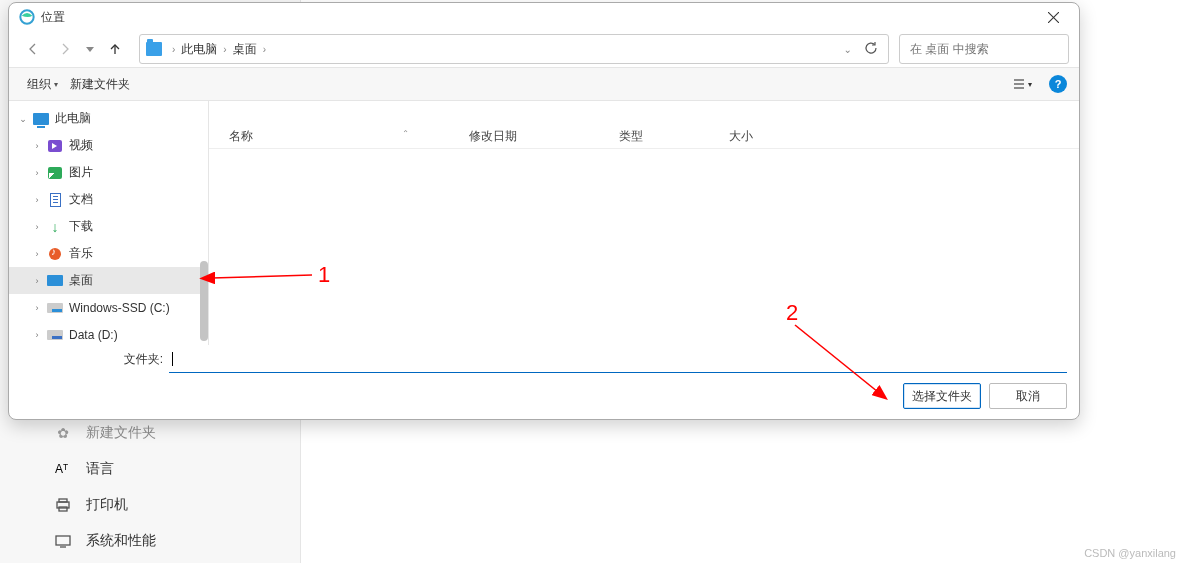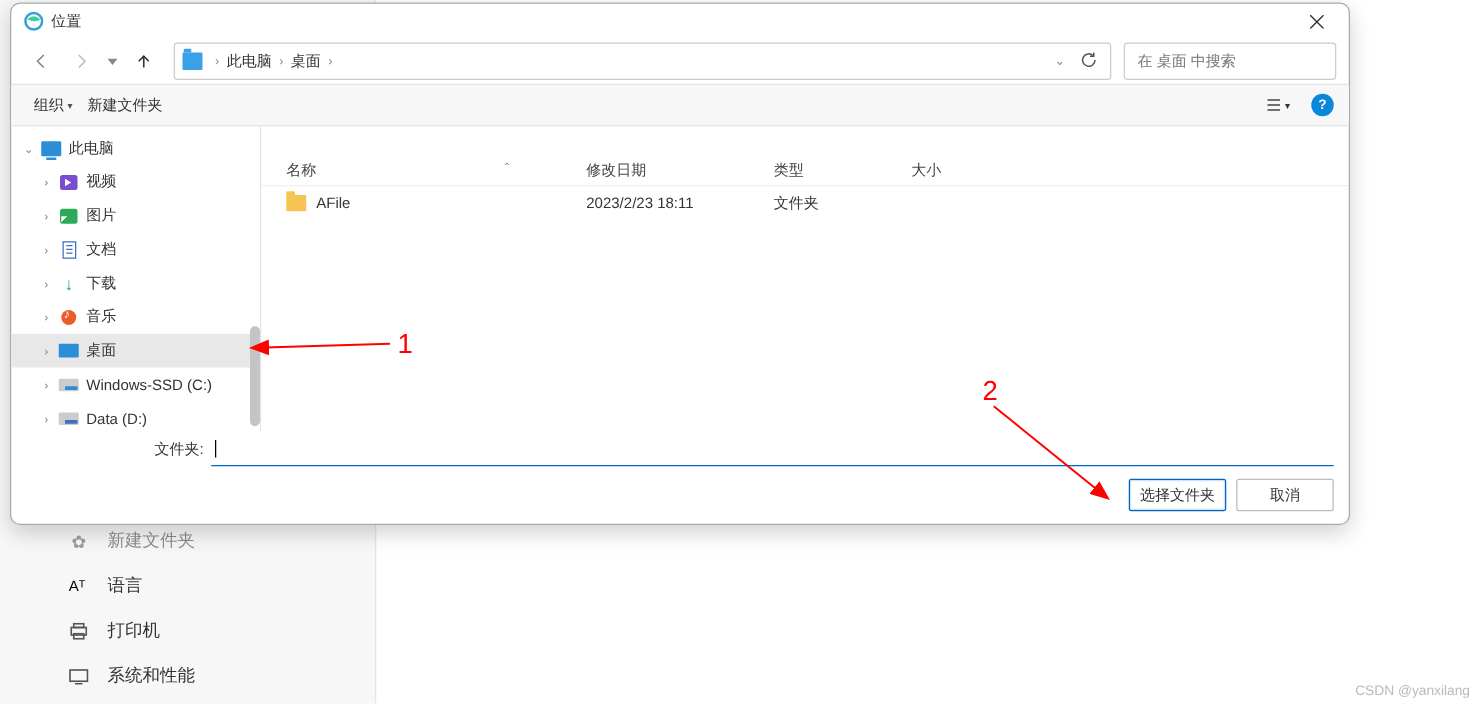--- a/index.html
+++ b/index.html
@@ -299,27 +299,20 @@
       <div class="treescroll"></div>
     </div>
 
     <div class="listpane">
       <div class="listhdr">
         <div class="col-name"><span>名称</span><span class="sort">⌃</span></div>
         <div class="col-date">修改日期</div>
         <div class="col-type">类型</div>
         <div class="col-size">大小</div>
       </div>
-      <div class="listrow">
-        <span class="fic"></span>
-        <span class="nm">AFile</span>
-        <span class="col-date">2023/2/23 18:11</span>
-        <span class="col-type">文件夹</span>
-        <span class="col-size"></span>
-      </div>
       <div class="listblank"></div>
     </div>
   </div>
 
   <div class="footer">
     <div class="frow1">
       <span class="flabel">文件夹:</span>
       <div class="finput"><span class="caret"></span></div>
     </div>
     <div class="frow2">

